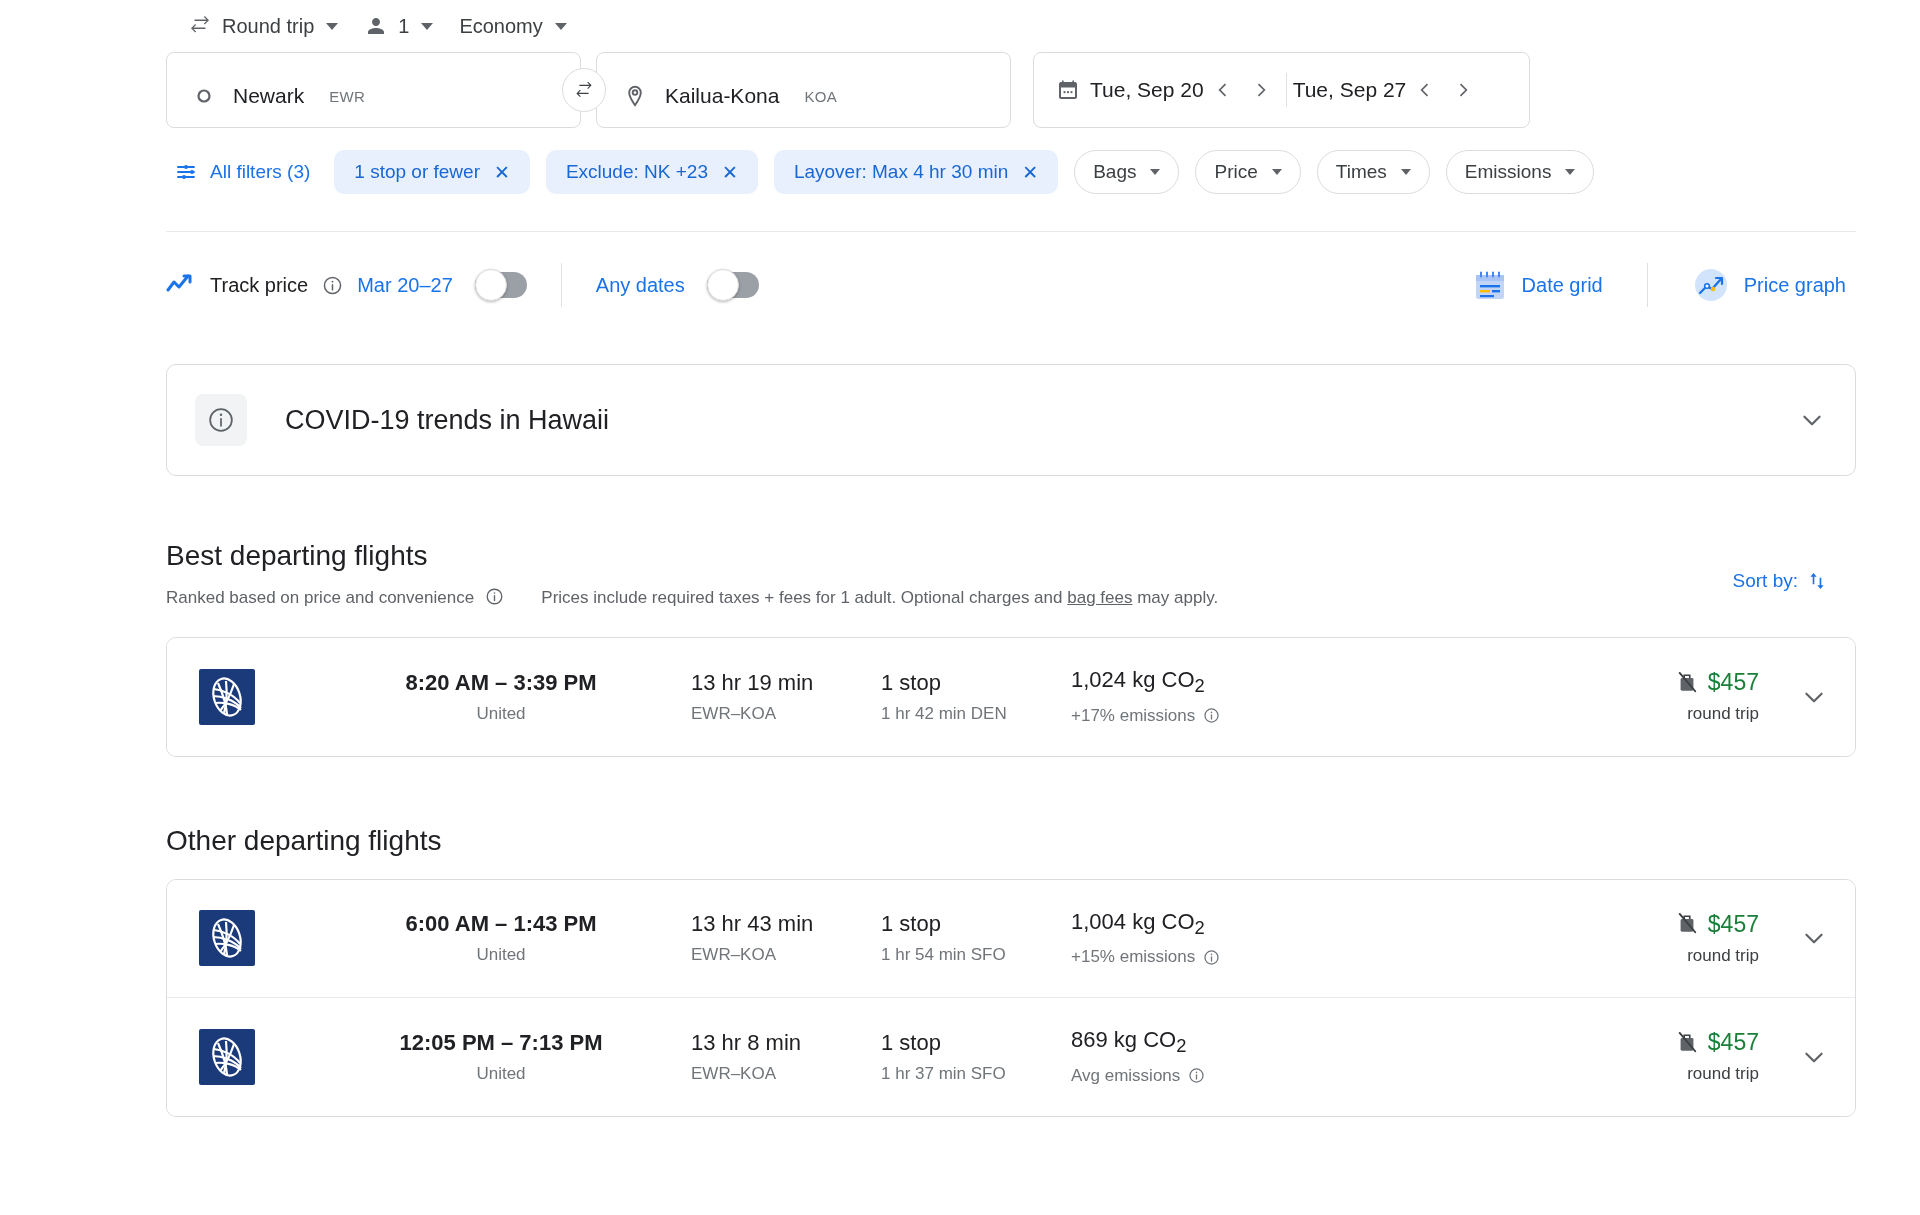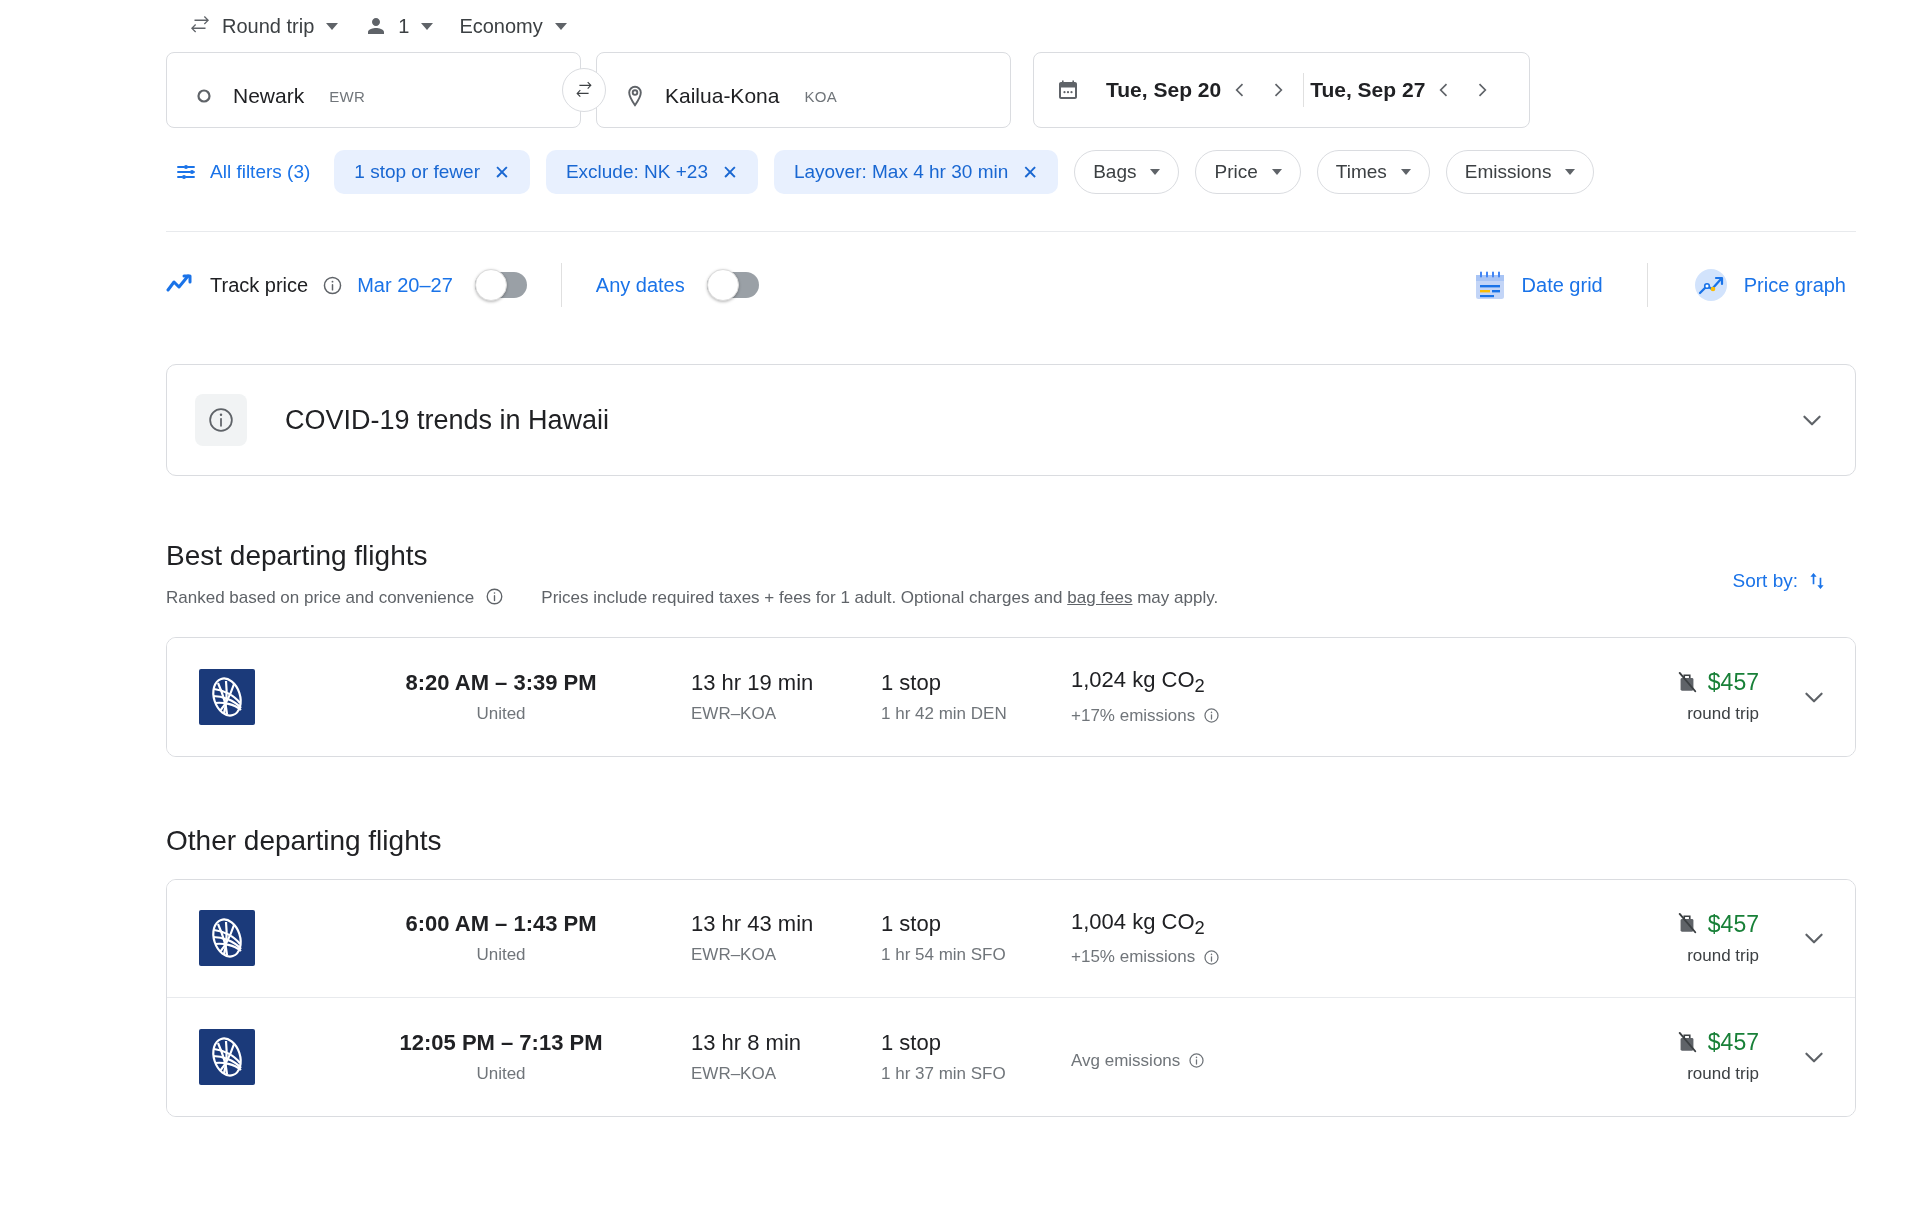--- a/index.html
+++ b/index.html
@@ -56,21 +56,21 @@
     border: 1px solid #dadce0; background: #fff;
     display: flex; align-items: center; justify-content: center;
     cursor: pointer; z-index: 4;
   }
   .dates-group {
     margin-left: 22px; width: 497px;
     display: flex; align-items: center;
     border: 1px solid #dadce0; border-radius: 8px; height: 76px;
     padding: 0 8px 0 22px;
   }
-  .date-cell { display: flex; align-items: flex-start; gap: 26px; font-weight: bold; }
+  .date-cell { display: flex; align-items: flex-start; gap: 10px; }
   .date-text { font-size: 21px; color: #202124; white-space: nowrap; }
   .date-sep { width: 1px; height: 34px; background: #e0e0e0; margin: 0 6px; }
   .arrow-btn {
     width: 38px; height: 38px; border-radius: 50%;
     display: flex; align-items: center; justify-content: center;
     cursor: pointer; color: #5f6368;
   }
 
   
   .filters-row {
@@ -616,20 +616,23 @@
       </div>
       <div class="col c-dur">
         <div class="top">13 hr 8 min</div>
         <div class="sub">EWR–KOA</div>
       </div>
       <div class="col c-stops">
         <div class="top">1 stop</div>
         <div class="sub">1 hr 37 min SFO</div>
       </div>
       <div class="col c-emis">
+        <div class="top">
+          <span>869 kg CO</span><sub>2</sub>
+        </div>
         <div class="sub">
           <span>Avg emissions</span>
           <span>
             <svg class="icon-svg" width="17" height="17" viewBox="0 0 24 24" fill="none" stroke="#70757a" stroke-width="1.8">
               <circle cx="12" cy="12" r="9.2"></circle>
                 <path d="M12 11v6" stroke-linecap="round"></path>
                 <circle cx="12" cy="7.6" r="1.1" fill="#70757a" stroke="none"></circle>
             </svg>
           </span>
         </div>

